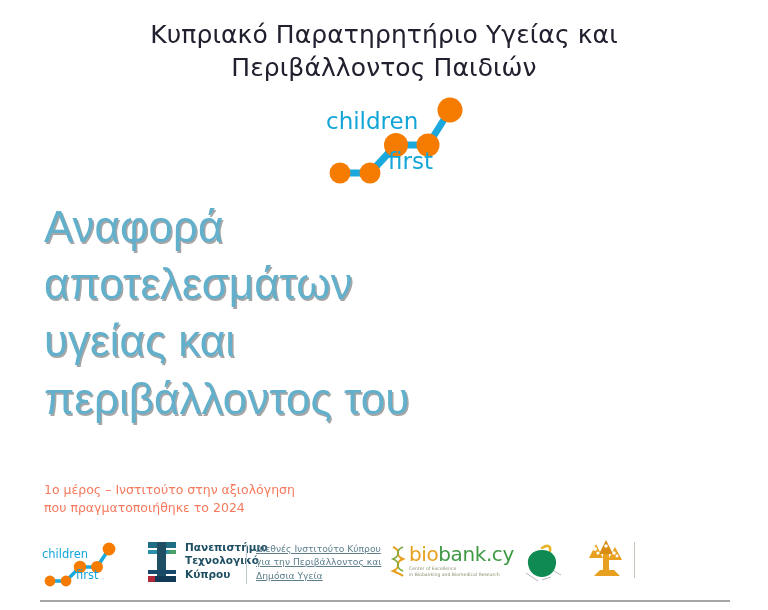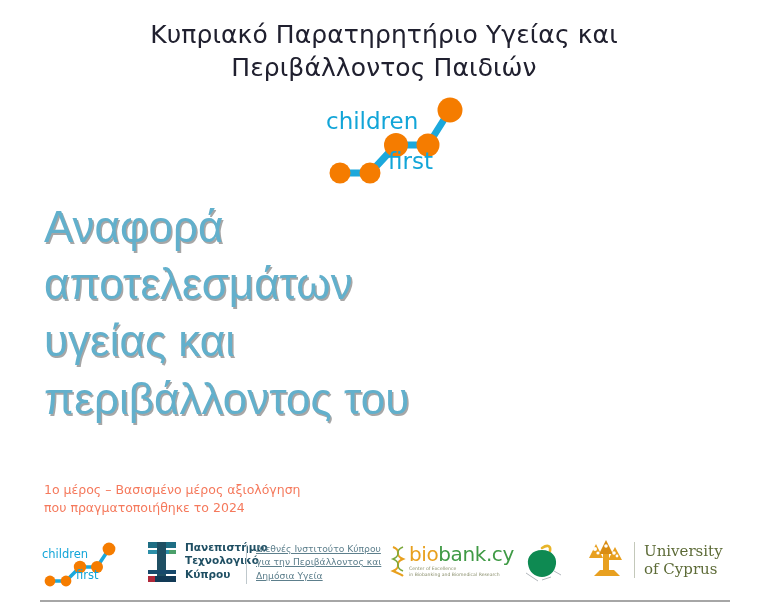--- a/index.html
+++ b/index.html
@@ -208,21 +208,21 @@
   </div>
 
   <div class="title">
     <span class="tline">Αναφορά</span>
     <span class="tline">αποτελεσμάτων</span>
     <span class="tline">υγείας και</span>
     <span class="tline">περιβάλλοντος του</span>
   </div>
 
   <div class="subtitle">
-    <span class="sline">1ο μέρος – Βασισμένο μέρος αξιολόγηση</span>
+    <span class="sline">1ο μέρος – Ινστιτούτο στην αξιολόγηση</span>
     <span class="sline">που πραγματοποιήθηκε το 2024</span>
   </div>
 
   <div class="footer">
 
     <div class="footer-item f-cf">
       <svg width="88" height="48" viewBox="0 0 88 48" xmlns="http://www.w3.org/2000/svg">
         <polyline points="16,41 32,41 46,27 63,27 75,9" fill="none" stroke="#1ba8dc" stroke-width="3.6" stroke-linecap="round" stroke-linejoin="round"></polyline>
         <circle cx="16" cy="41" r="5.4" fill="#f57c00"></circle>
         <circle cx="32" cy="41" r="5.4" fill="#f57c00"></circle>
@@ -294,23 +294,19 @@
         <path d="M22 2 L15 16 L29 16 Z" fill="#d98c12"></path>
         <rect x="19" y="16" width="6" height="20" fill="#e8a020"></rect>
         <path d="M10 38 L36 38 L30 32 L16 32 Z" fill="#e8a020"></path>
         <circle cx="11" cy="11" r="2" fill="#fff"></circle>
         <circle cx="14" cy="15" r="1.6" fill="#fff"></circle>
         <circle cx="22" cy="8" r="1.8" fill="#fff"></circle>
         <circle cx="30" cy="15" r="1.8" fill="#fff"></circle>
         <circle cx="33" cy="18" r="1.4" fill="#fff"></circle>
       </svg>
       <div class="ucy-divider"></div>
-      <div class="ucy-text">
-        <span>University</span>
-        <span>of Cyprus</span>
-      </div>
     </div>
 
   </div>
 
   <div class="bottom-rule"></div>
 
 </div>
 
 </body></html>

